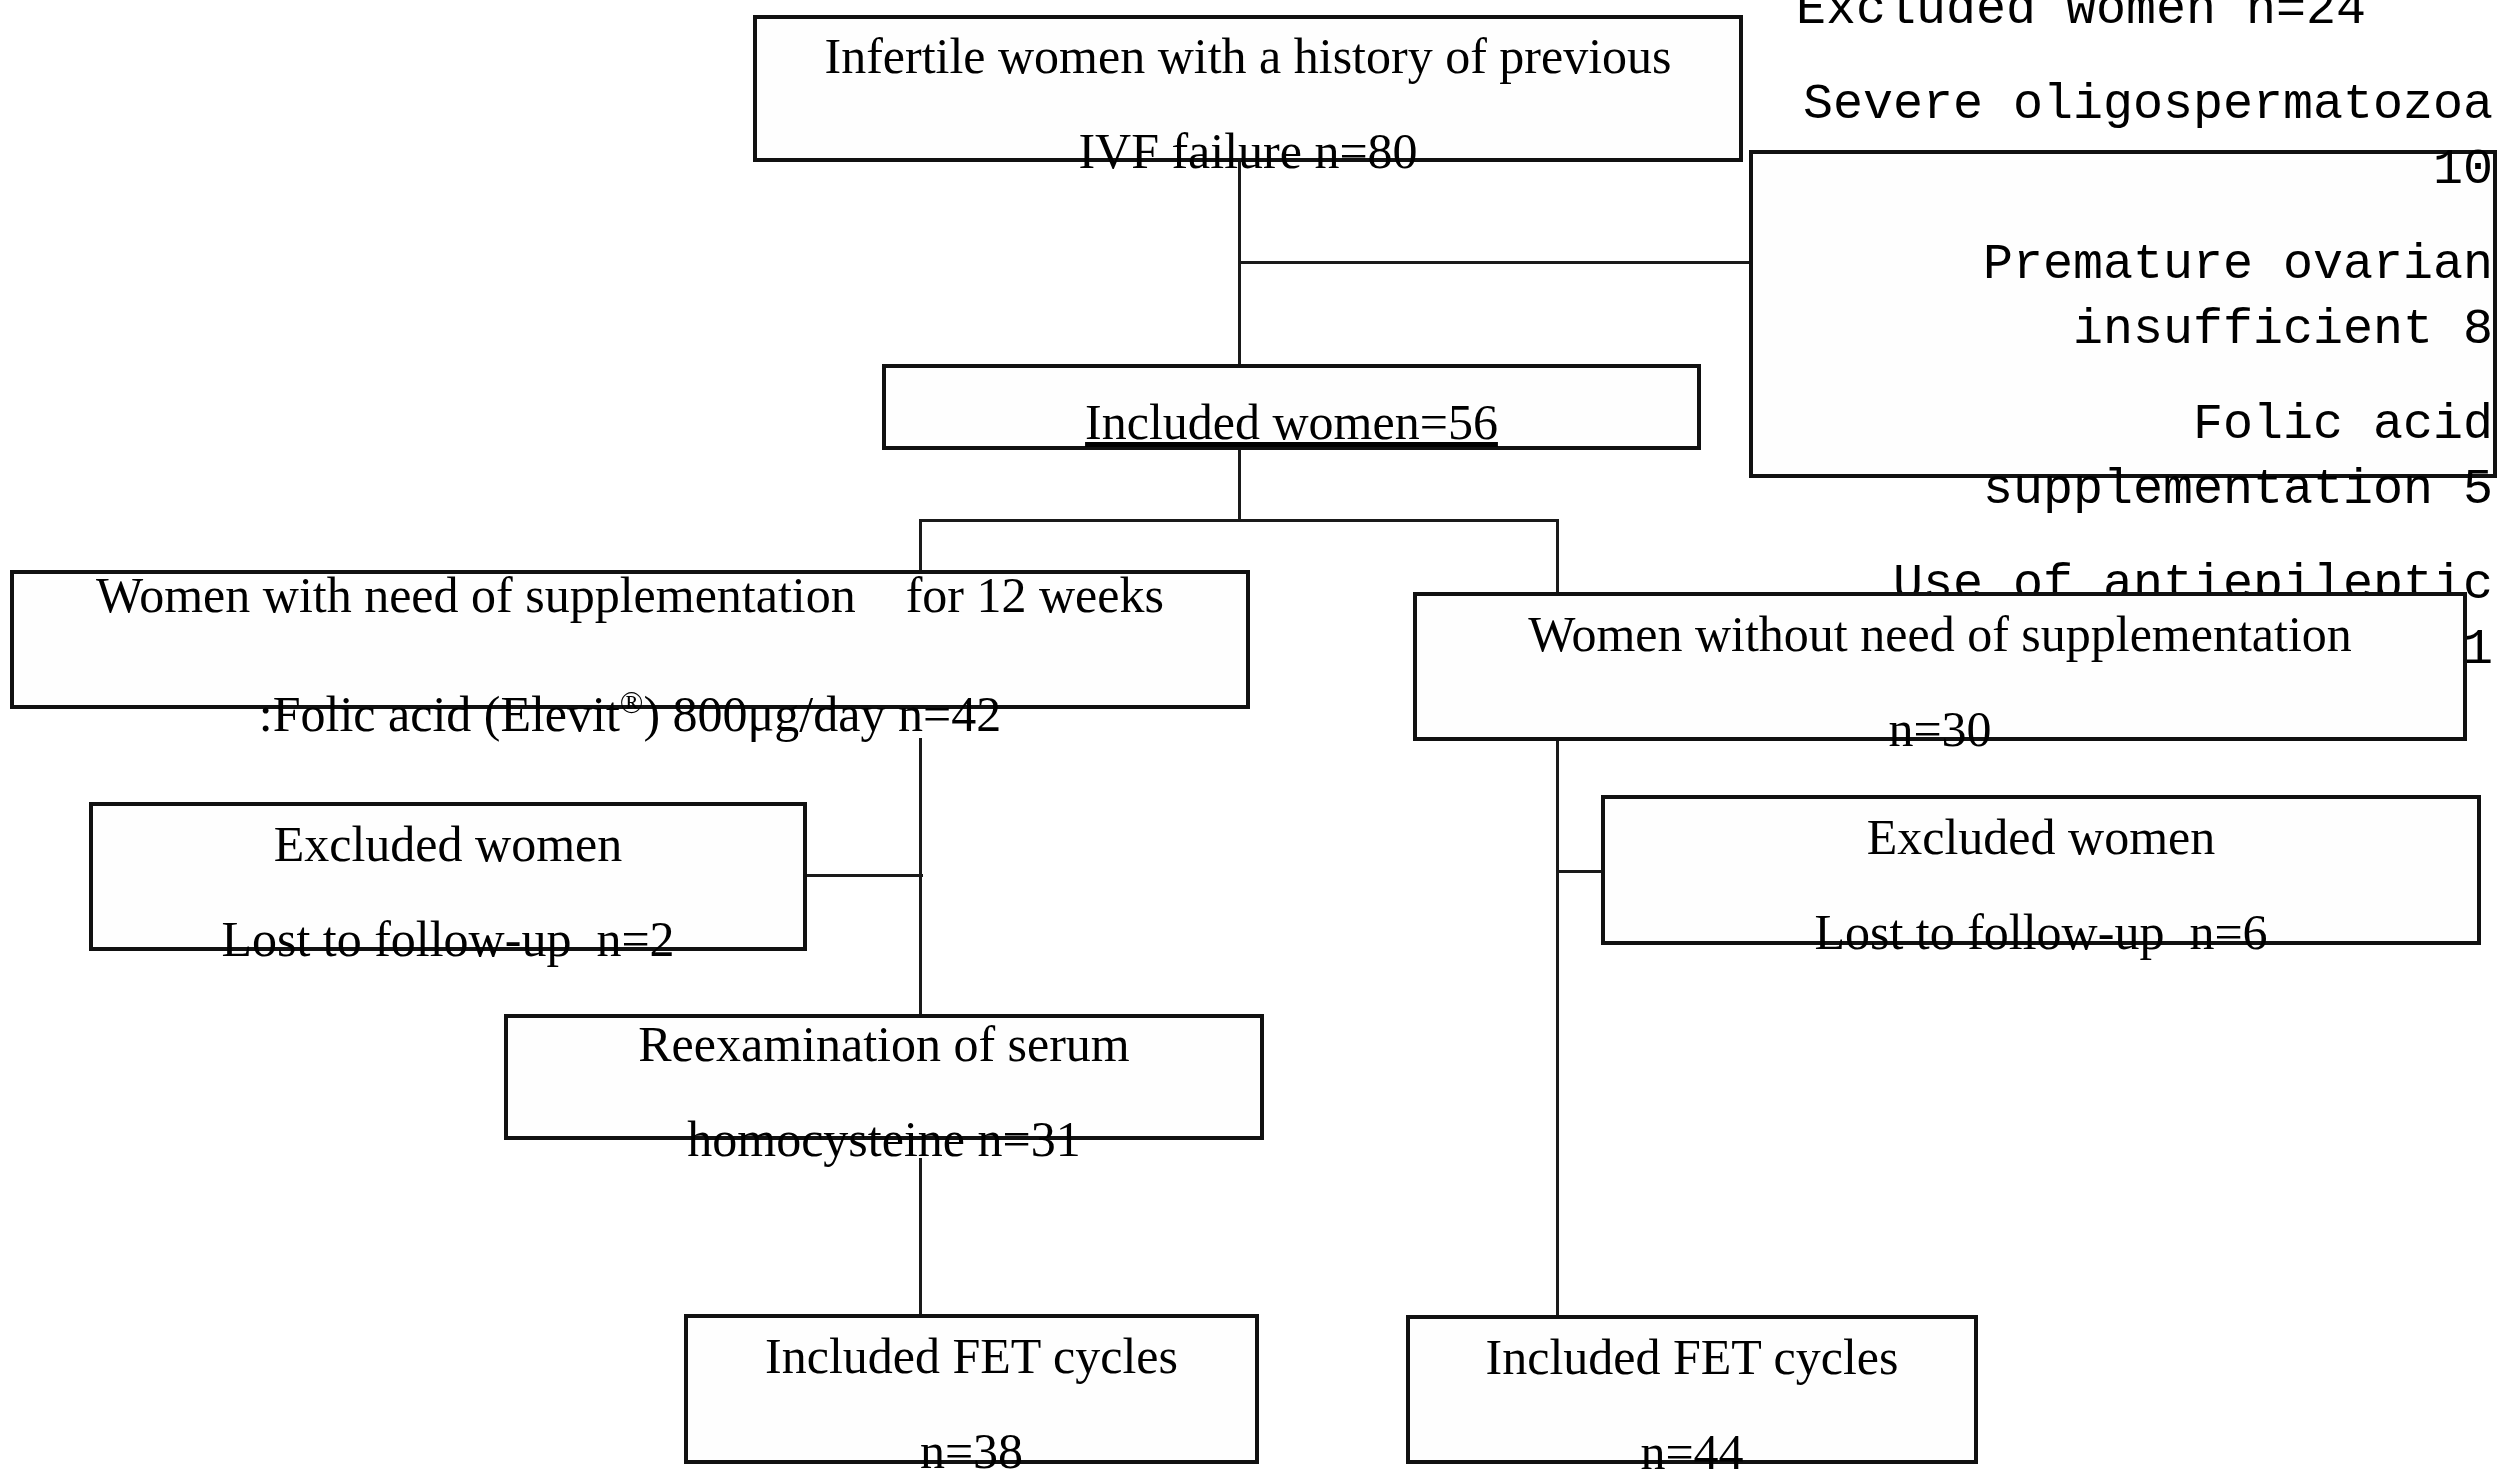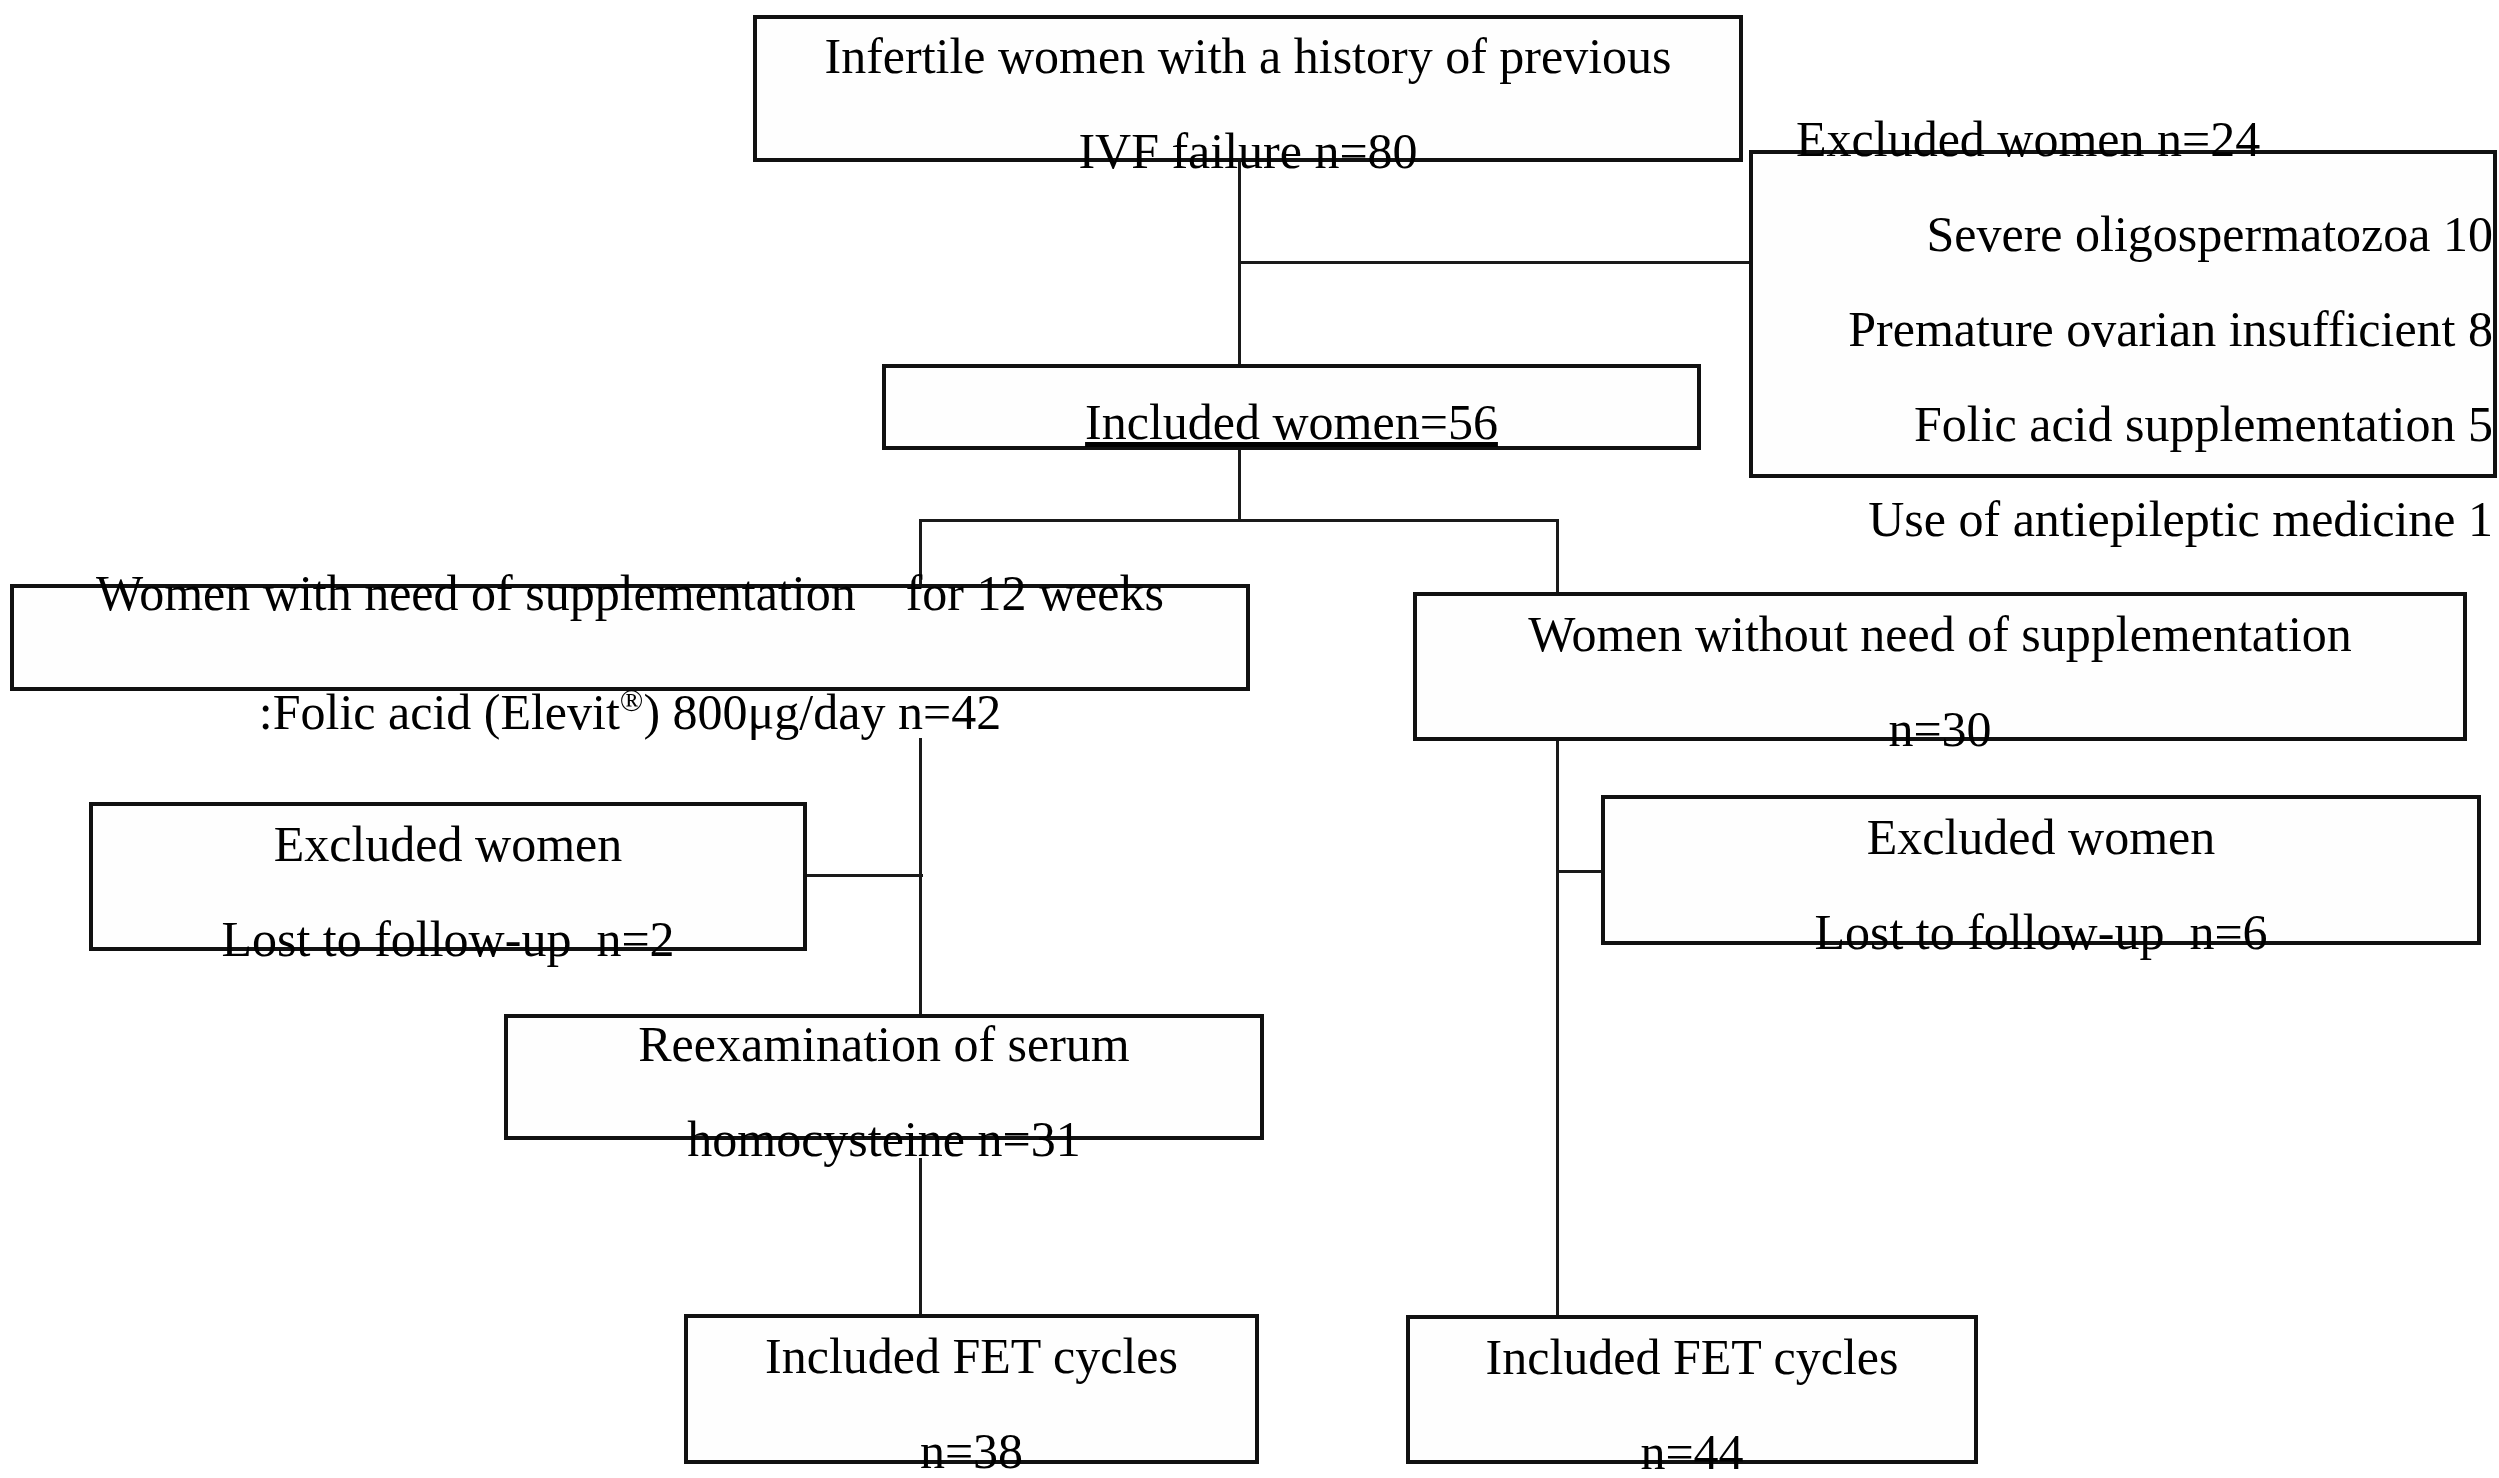--- a/index.html
+++ b/index.html
@@ -68,33 +68,33 @@
   <div class="conn" style="left:805px; top:874px; width:118px; height:3.4px;"></div>
   <div class="conn" style="left:919px; top:1158px; width:3.4px; height:158px;"></div>
   <div class="conn" style="left:1556px; top:738px; width:3.4px; height:580px;"></div>
   <div class="conn" style="left:1556px; top:870px; width:48px; height:3.4px;"></div>
 
   <div class="node" style="left:753px; top:15px; width:990px; height:147px;">
     <div class="line">Infertile women with a history of previous</div>
     <div class="line">IVF failure n=80</div>
   </div>
 
-  <div class="node align-mixed" style="left:1749px; top:150px; width:748px; height:328px;">
+  <div class="node align-mixed" style="left:1749px; top:150px; width:748px; height:328px;font-family:Liberation Mono, monospace;">
     <div class="line head">Excluded women n=24</div>
     <div class="line item">Severe oligospermatozoa 10</div>
     <div class="line item">Premature ovarian insufficient 8</div>
     <div class="line item">Folic acid supplementation 5</div>
     <div class="line item">Use of antiepileptic medicine 1</div>
   </div>
 
   <div class="node" style="left:882px; top:364px; width:819px; height:86px;text-decoration:underline;">
     <div class="line">Included women=56</div>
   </div>
 
-  <div class="node" style="left:10px; top:584px; width:1240px; height:107px;gap:24px;">
+  <div class="node" style="left:10px; top:570px; width:1240px; height:139px;gap:24px;">
     <div class="line">Women with need of supplementation    for 12 weeks</div>
     <div class="line"><span>:Folic acid (Elevit</span><span class="sup">®</span><span>) 800μg/day n=42</span></div>
   </div>
 
   <div class="node" style="left:1413px; top:592px; width:1054px; height:149px;">
     <div class="line">Women without need of supplementation</div>
     <div class="line">n=30</div>
   </div>
 
   <div class="node" style="left:89px; top:802px; width:718px; height:149px;">

